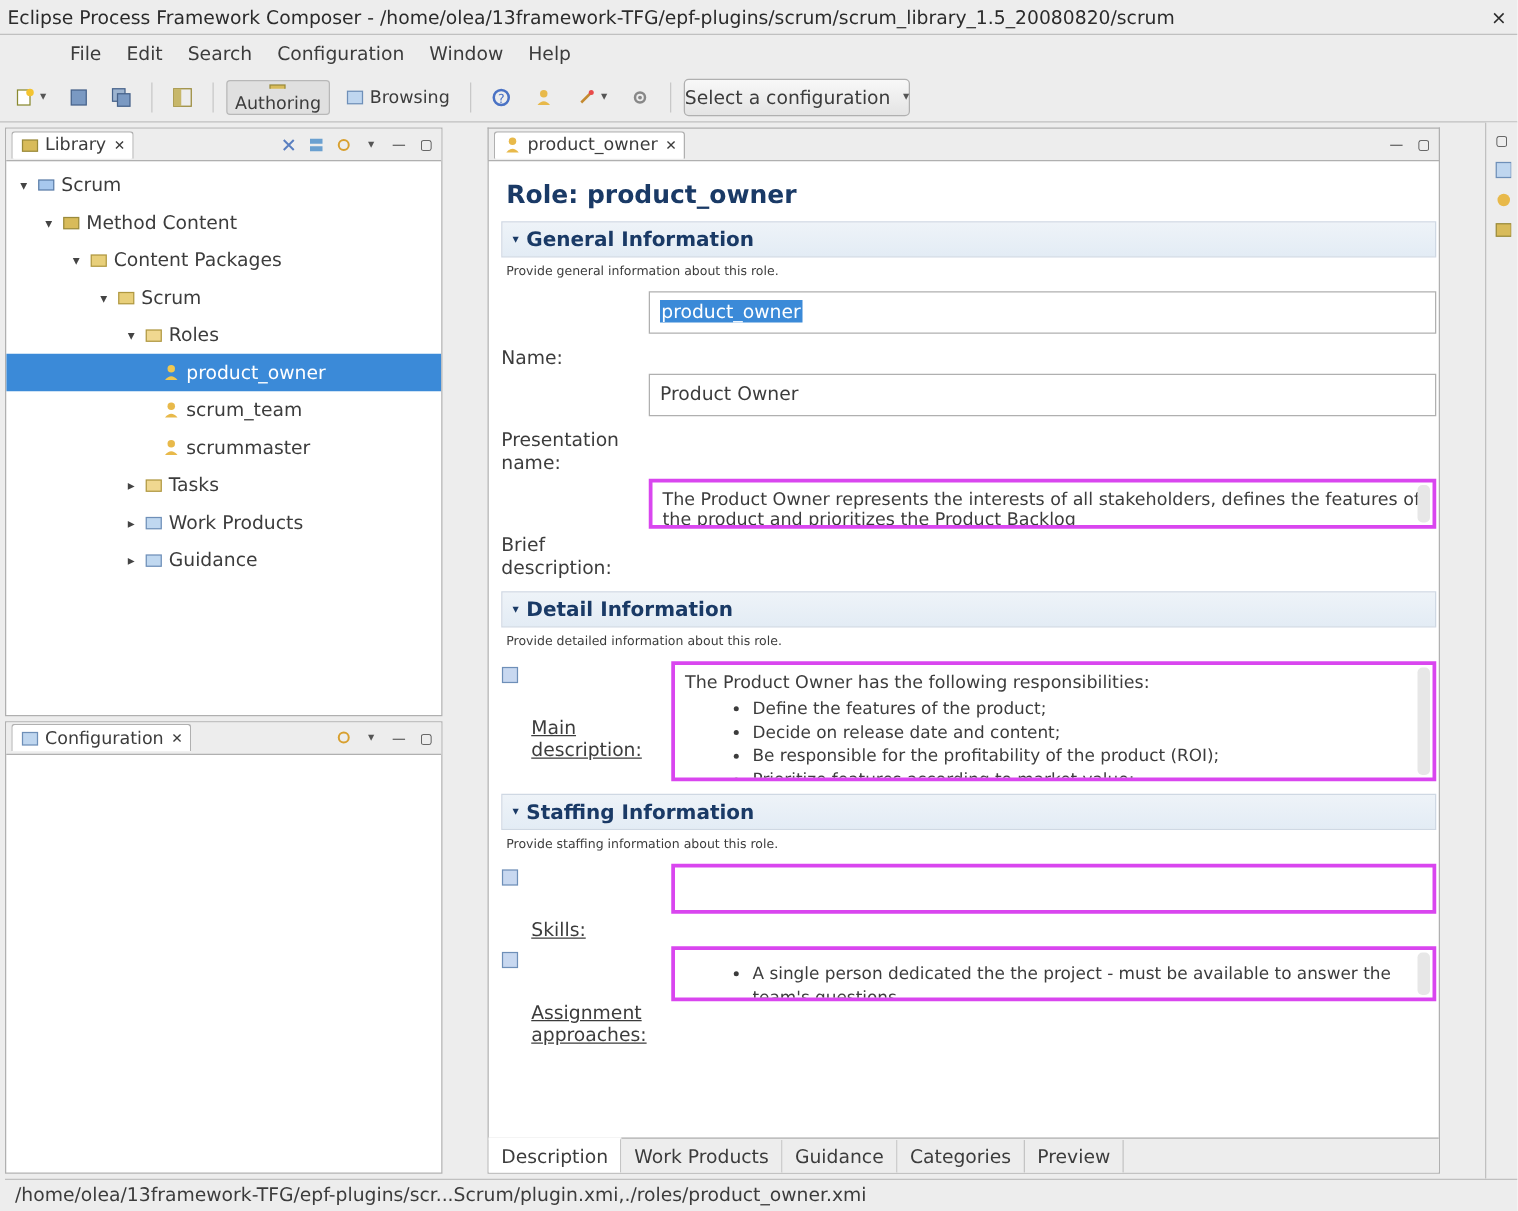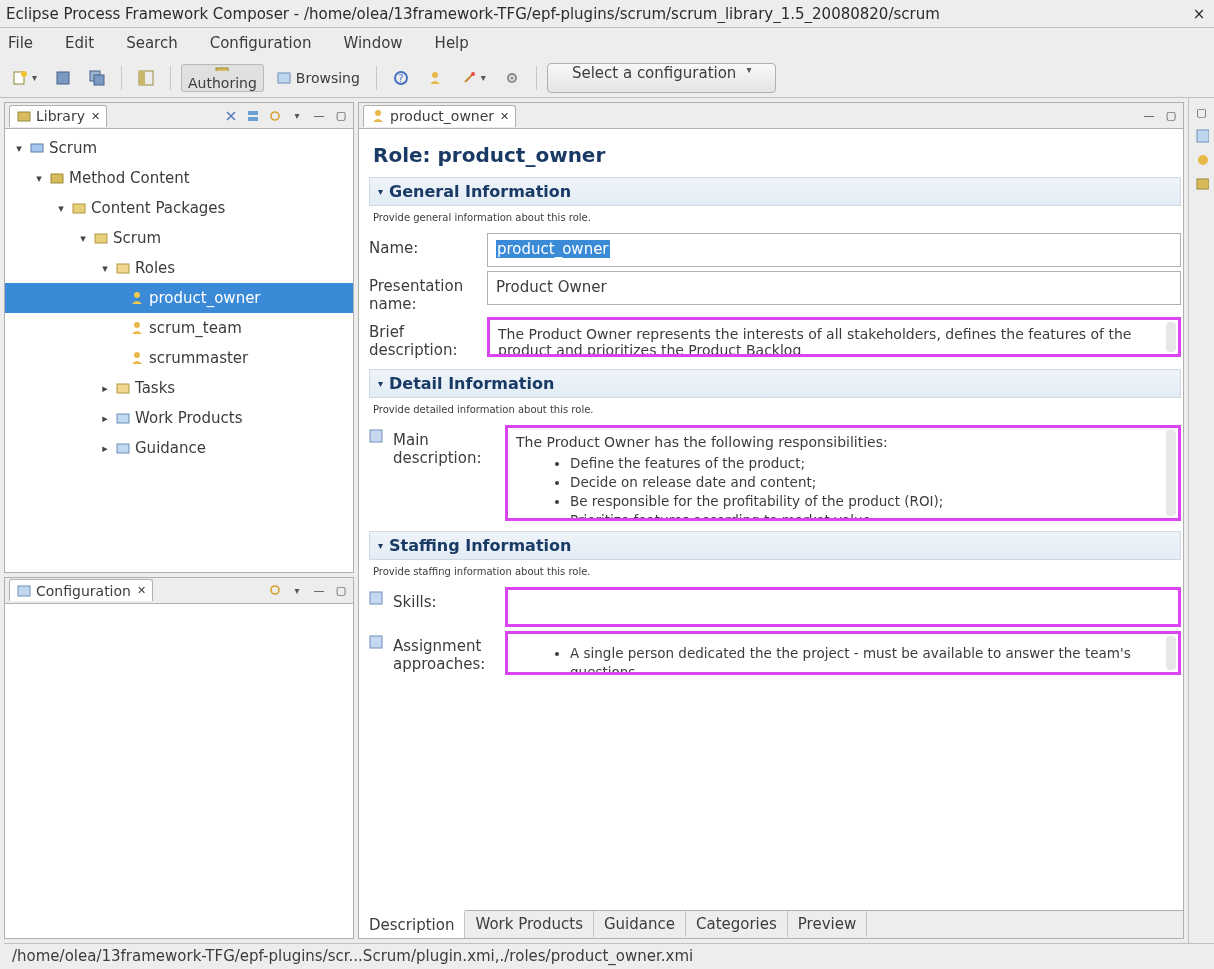--- a/index.html
+++ b/index.html
@@ -4,34 +4,34 @@
 <style>
 * { box-sizing: border-box; margin: 0; padding: 0; font-family: "DejaVu Sans", "Liberation Sans", Arial, sans-serif; }
 body { width: 1214px; height: 969px; background: #ededed; font-size: 14px; color: #3c3c3c; overflow: hidden; position: relative; }
 
 
 .title-bar { height: 28px; background: #ededed; border-bottom: 1px solid #c0c0c0; display: flex; align-items: center; padding: 0 6px; font-size: 15px; font-weight: 400; color: #2b2b2b; }
 .title-bar .title-text { flex: 1; white-space: nowrap; overflow: hidden; text-overflow: ellipsis; }
 .title-bar .window-close { width: 18px; text-align: center; cursor: default; font-size: 15px; }
 
 
-.menu-bar { height: 30px; background: #ededed; display: flex; align-items: center; padding: 0 8px; gap: 32px; font-size: 15px; }
+.menu-bar { height: 30px; background: #ededed; display: flex; align-items: center; padding: 0 8px; gap: 20px; font-size: 15px; margin-left: 48px; }
 .menu-bar .menu-item { cursor: default; }
 
 
 .toolbar { height: 40px; display: flex; align-items: center; padding: 0 6px; gap: 6px; background: #ededed; border-bottom: 1px solid #c0c0c0; }
 .tb-btn { display: inline-flex; align-items: center; height: 28px; padding: 0 6px; border-radius: 3px; gap: 4px; cursor: default; }
 .tb-btn.raised { background: #e0e0e0; border: 1px solid #b8b8b8; flex-direction: column; }
 .tb-sep { width: 1px; height: 24px; background: #c8c8c8; margin: 0 4px; }
 .icon16 { width: 16px; height: 16px; display: inline-block; }
 .chev-down { font-size: 10px; color: #555; }
-.config-select { display: inline-flex; height: 30px; padding: 0 24px; border: 1px solid #b0b0b0; border-radius: 4px; background: linear-gradient(#f8f8f8,#e4e4e4); gap: 10px; font-size: 15px; }
-
-
-.workbench { position: absolute; top: 98px; left: 0; right: 0; bottom: 26px; display: flex; }
+.config-select { display: inline-flex; align-items: center; height: 30px; padding: 0 0; border: 1px solid #b0b0b0; border-radius: 4px; background: linear-gradient(#f8f8f8,#e4e4e4); gap: 10px; font-size: 15px; }
+
+
+.workbench { position: absolute; top: 98px; left: 0; right: 0; bottom: 26px; display: flex; gap: 32px; }
 .left-col { width: 354px; display: flex; flex-direction: column; gap: 4px; padding: 4px 0 4px 4px; }
 .panel { border: 1px solid #b0b0b0; background: #fff; display: flex; flex-direction: column; position: relative; }
 .panel-tabstrip { height: 26px; display: flex; align-items: center; background: #ededed; border-bottom: 1px solid #b0b0b0; padding: 0 4px; gap: 4px; }
 .view-tab { display: inline-flex; align-items: center; height: 22px; padding: 0 6px; background: #fff; border: 1px solid #b0b0b0; border-bottom: none; border-radius: 3px 3px 0 0; gap: 4px; font-size: 14px; }
 .view-tab .x { font-size: 11px; margin-left: 2px; }
 .tabstrip-icons { margin-left: auto; display: flex; gap: 6px; align-items: center; }
 .mini-btn { width: 16px; height: 16px; display: inline-flex; align-items: center; justify-content: center; font-size: 11px; border: 1px solid transparent; }
 .tree { flex: 1; overflow: auto; padding: 4px 0; font-size: 15px; }
 .tree-row { display: flex; align-items: center; height: 30px; padding-left: 8px; gap: 4px; white-space: nowrap; cursor: default; }
 .tree-row .exp { width: 12px; text-align: center; font-size: 11px; color: #444; }
@@ -49,30 +49,30 @@
 .editor-tabstrip { height: 26px; display: flex; align-items: center; background: #ededed; border: 1px solid #b0b0b0; border-bottom: none; padding: 0 4px; }
 .editor-body-wrap { flex: 1; border: 1px solid #b0b0b0; background: #fff; display: flex; flex-direction: column; min-height: 0; }
 .editor-scroll { flex: 1; overflow: auto; padding: 10px 2px 10px 10px; position: relative; }
 .editor-title { font-size: 20px; font-weight: 700; color: #1a3a66; margin: 4px 0 10px 4px; }
 .section { margin-bottom: 10px; }
 .section-head { background: linear-gradient(#eef3f8,#e3ecf5); border: 1px solid #cfd8e3; padding: 4px 8px; font-size: 16px; font-weight: 600; color: #1a3a66; display: flex; align-items: center; gap: 6px; }
 .section-head .tw { font-size: 10px; color: #1a3a66; }
 .section-desc { padding: 6px 4px; font-size: 10px; }
 .form-row { display: flex; align-items: flex-start; gap: 8px; margin: 4px 0; }
 .form-row .fld-icon { width: 16px; margin-top: 4px; }
-.form-row .fld-label { width: 110px; font-size: 15px; padding-top: 6px; word-wrap: break-word; }
-.form-row.detail .fld-label { width: 104px; }
+.form-row .fld-label { width: 110px; font-size: 15px; padding-top: 6px; word-wrap: break-word; margin-top: 38px; }
+.form-row.detail .fld-label { width: 104px; text-decoration: underline; }
 .text-input { flex: 1; border: 1px solid #b0b0b0; background: #fff; padding: 6px 8px; font-size: 15px; min-height: 34px; position: relative; }
 .text-area { flex: 1; border: 3px solid #d946ef; background: #fff; padding: 6px 8px; font-size: 14px; min-height: 34px; position: relative; overflow: hidden; }
 .text-area.rich ul { margin: 4px 0 0 54px; }
 .text-area.rich li { font-size: 13.5px; line-height: 1.4; list-style: disc; }
 .text-area .inner-scroll { position: absolute; right: 2px; top: 2px; bottom: 2px; width: 10px; background: #e7e7e7; border-radius: 4px; }
 .sel-highlight { background: #3b8ad8; color: #fff; padding: 0 1px; }
 
-.bottom-tabs { height: 28px; background: #ededed; border-top: 1px solid #b0b0b0; display: flex; align-items: flex-start; }
+.bottom-tabs { height: 28px; background: #ededed; border-top: 1px solid #b0b0b0; display: flex; align-items: flex-end; }
 .btab { padding: 4px 10px; border-right: 1px solid #c4c4c4; font-size: 15px; background: #ededed; cursor: default; }
 .btab.active { background: #fff; border-top: 2px solid #fff; margin-top: -1px; }
 
 
 .right-trim { width: 26px; border-left: 1px solid #c0c0c0; background: #ededed; display: flex; flex-direction: column; align-items: center; padding-top: 6px; gap: 8px; }
 
 
 .status-bar { position: absolute; left: 4px; right: 0; bottom: 0; height: 26px; background: #ededed; border-top: 1px solid #c0c0c0; padding: 3px 8px; font-size: 15px; white-space: nowrap; overflow: hidden; }
 
 

